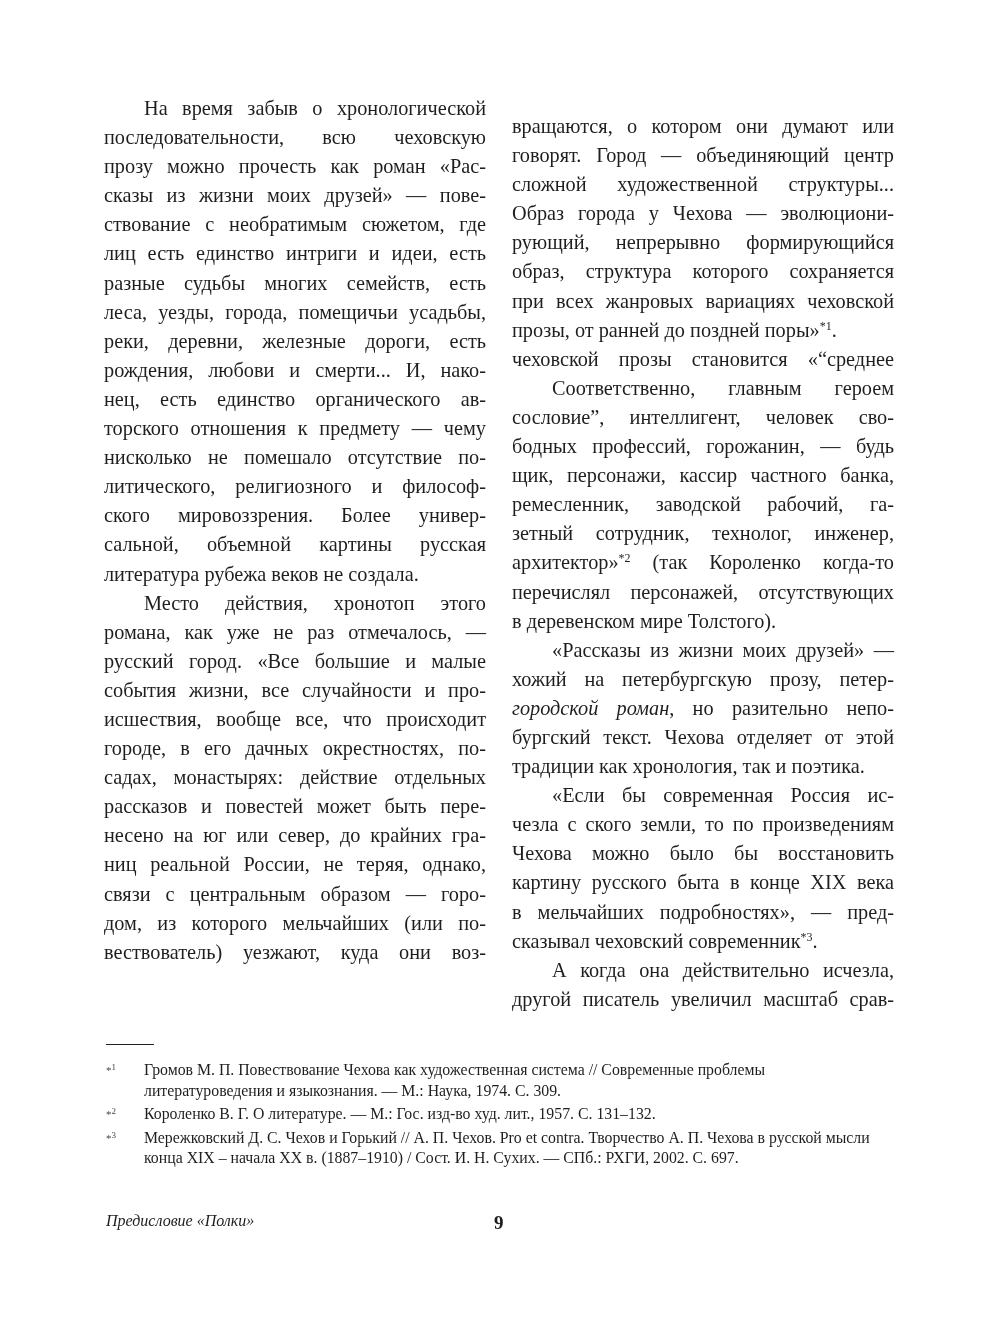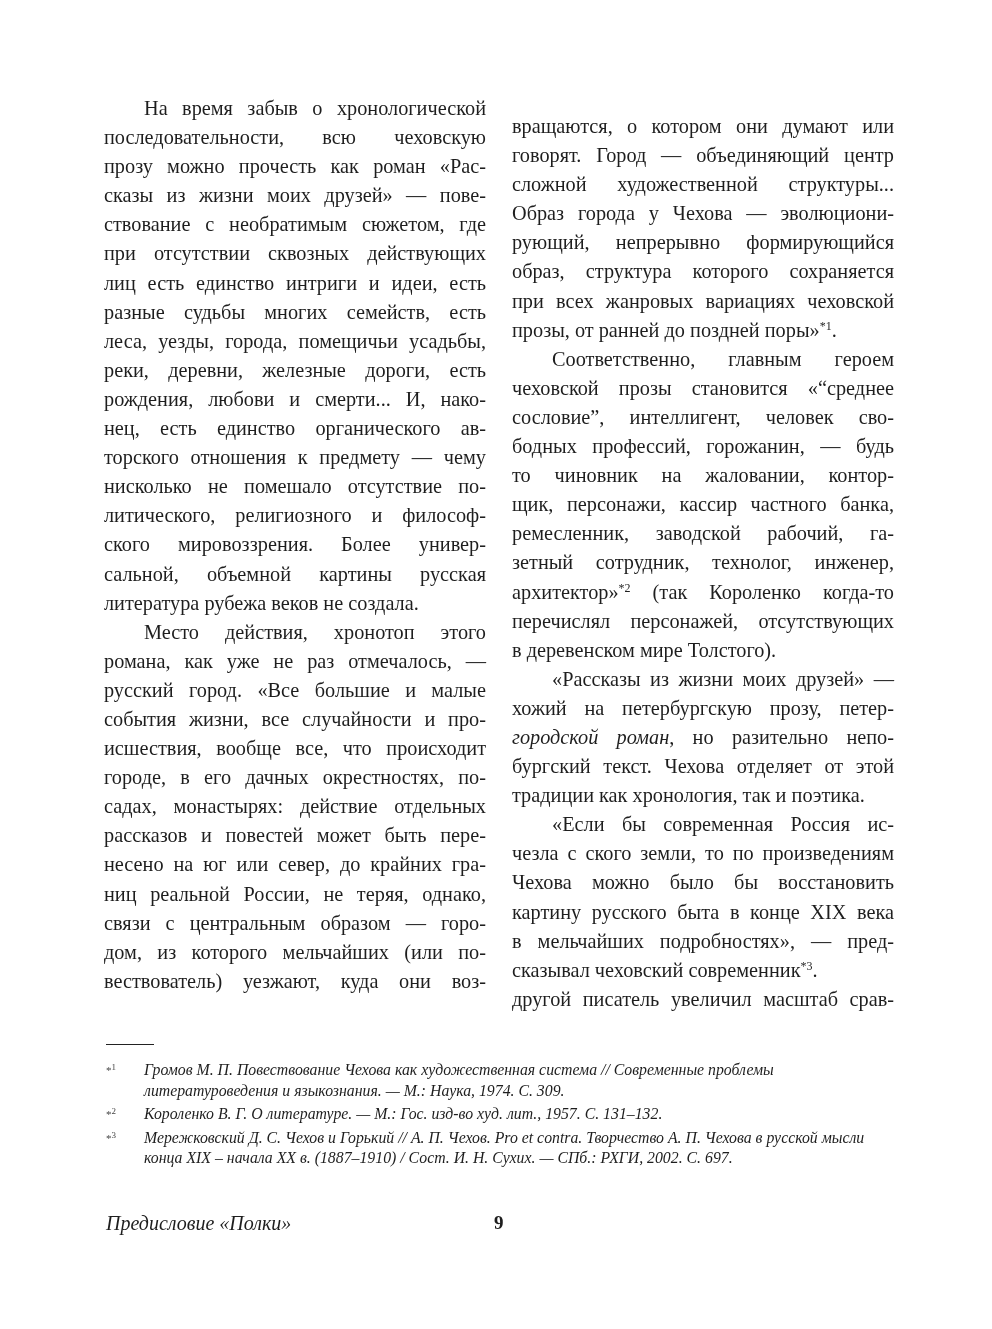--- a/index.html
+++ b/index.html
@@ -11,35 +11,34 @@
   .col .line { display: block; text-align: justify; text-align-last: justify; white-space: nowrap; }
   .col .line.ind { padding-left: 40px; }
   .col .line.end { text-align-last: left; }
   sup { font-size: 12px; line-height: 0; vertical-align: 7px; }
   em { font-style: italic; }
   .rule { position: absolute; left: 106px; top: 1044px; width: 48px; height: 1px; background: #222; }
   .notes { position: absolute; left: 106px; top: 1060px; width: 780px; font-size: 15.8px; line-height: 20.5px; }
   .note { display: flex; margin-bottom: 3px; }
   .note .mk { width: 38px; flex: none; font-size: 11px; color: #444; padding-top: 0px; }
   .note .mk sup { font-size: 9px; vertical-align: 4px; }
-  .note .tx { flex: 1; font-style: italic; }
+  .note .tx { flex: 1; }
   .footer { position: absolute; top: 1212px; left: 106px; width: 780px; height: 24px; }
-  .footer .title { position: absolute; left: 0; font-style: italic; font-size: 20px; }
+  .footer .title { position: absolute; left: 0; font-style: italic; font-size: 16px; }
   .footer .pg { position: absolute; left: 388px; font-weight: bold; font-size: 19px; }
 </style>
 </head>
 <body>
 
 <div class="col col-left" id="col-left">
     <span class="line ind">На время забыв о хронологической</span>
     <span class="line">последовательности, всю чеховскую</span>
     <span class="line">прозу можно прочесть как роман «Рас-</span>
     <span class="line">сказы из жизни моих друзей» — пове-</span>
     <span class="line">ствование с необратимым сюжетом, где</span>
-    <span class="line">при отсутствии сквозных действующих</span>
     <span class="line">лиц есть единство интриги и идеи, есть</span>
     <span class="line">разные судьбы многих семейств, есть</span>
     <span class="line">леса, уезды, города, помещичьи усадьбы,</span>
     <span class="line">реки, деревни, железные дороги, есть</span>
     <span class="line">рождения, любови и смерти... И, нако-</span>
     <span class="line">нец, есть единство органического ав-</span>
     <span class="line">торского отношения к предмету — чему</span>
     <span class="line">нисколько не помешало отсутствие по-</span>
     <span class="line">литического, религиозного и философ-</span>
     <span class="line">ского мировоззрения. Более универ-</span>
@@ -61,42 +60,42 @@
   </div>
 <div class="col col-right" id="col-right">
     <span class="line">вращаются, о котором они думают или</span>
     <span class="line">говорят. Город — объединяющий центр</span>
     <span class="line">сложной художественной структуры...</span>
     <span class="line">Образ города у Чехова — эволюциони-</span>
     <span class="line">рующий, непрерывно формирующийся</span>
     <span class="line">образ, структура которого сохраняется</span>
     <span class="line">при всех жанровых вариациях чеховской</span>
     <span class="line end">прозы, от ранней до поздней поры»<sup>*1</sup>.</span>
+    <span class="line">чеховской прозы становится «“среднее</span>
     <span class="line ind">Соответственно, главным героем</span>
-    <span class="line">чеховской прозы становится «“среднее</span>
     <span class="line">сословие”, интеллигент, человек сво-</span>
     <span class="line">бодных профессий, горожанин, — будь</span>
-    <span class="line">то чиновник на жаловании, контор-</span>
     <span class="line">щик, персонажи, кассир частного банка,</span>
     <span class="line">ремесленник, заводской рабочий, га-</span>
     <span class="line">зетный сотрудник, технолог, инженер,</span>
     <span class="line">архитектор»<sup>*2</sup> (так Короленко когда-то</span>
     <span class="line">перечислял персонажей, отсутствующих</span>
     <span class="line end">в деревенском мире Толстого).</span>
     <span class="line ind">«Рассказы из жизни моих друзей» —</span>
     <span class="line">хожий на петербургскую прозу, петер-</span>
     <span class="line"><em>городской роман</em>, но разительно непо-</span>
     <span class="line">бургский текст. Чехова отделяет от этой</span>
     <span class="line end">традиции как хронология, так и поэтика.</span>
     <span class="line ind">«Если бы современная Россия ис-</span>
     <span class="line">чезла с ского земли, то по произведениям</span>
     <span class="line">Чехова можно было бы восстановить</span>
     <span class="line">картину русского быта в конце XIX века</span>
     <span class="line">в мельчайших подробностях», — пред-</span>
     <span class="line end">сказывал чеховский современник<sup>*3</sup>.</span>
+    <span class="line ind">А когда она действительно исчезла,</span>
     <span class="line">другой писатель увеличил масштаб срав-</span>
   </div>
 
 <div class="rule"></div>
 
 <div class="notes">
   <div class="note">
     <span class="mk"><span>*</span><sup>1</sup></span>
     <span class="tx">Громов М. П. Повествование Чехова как художественная система // Современные проблемы литературоведения и языкознания. — М.: Наука, 1974. С. 309.</span>
   </div>

